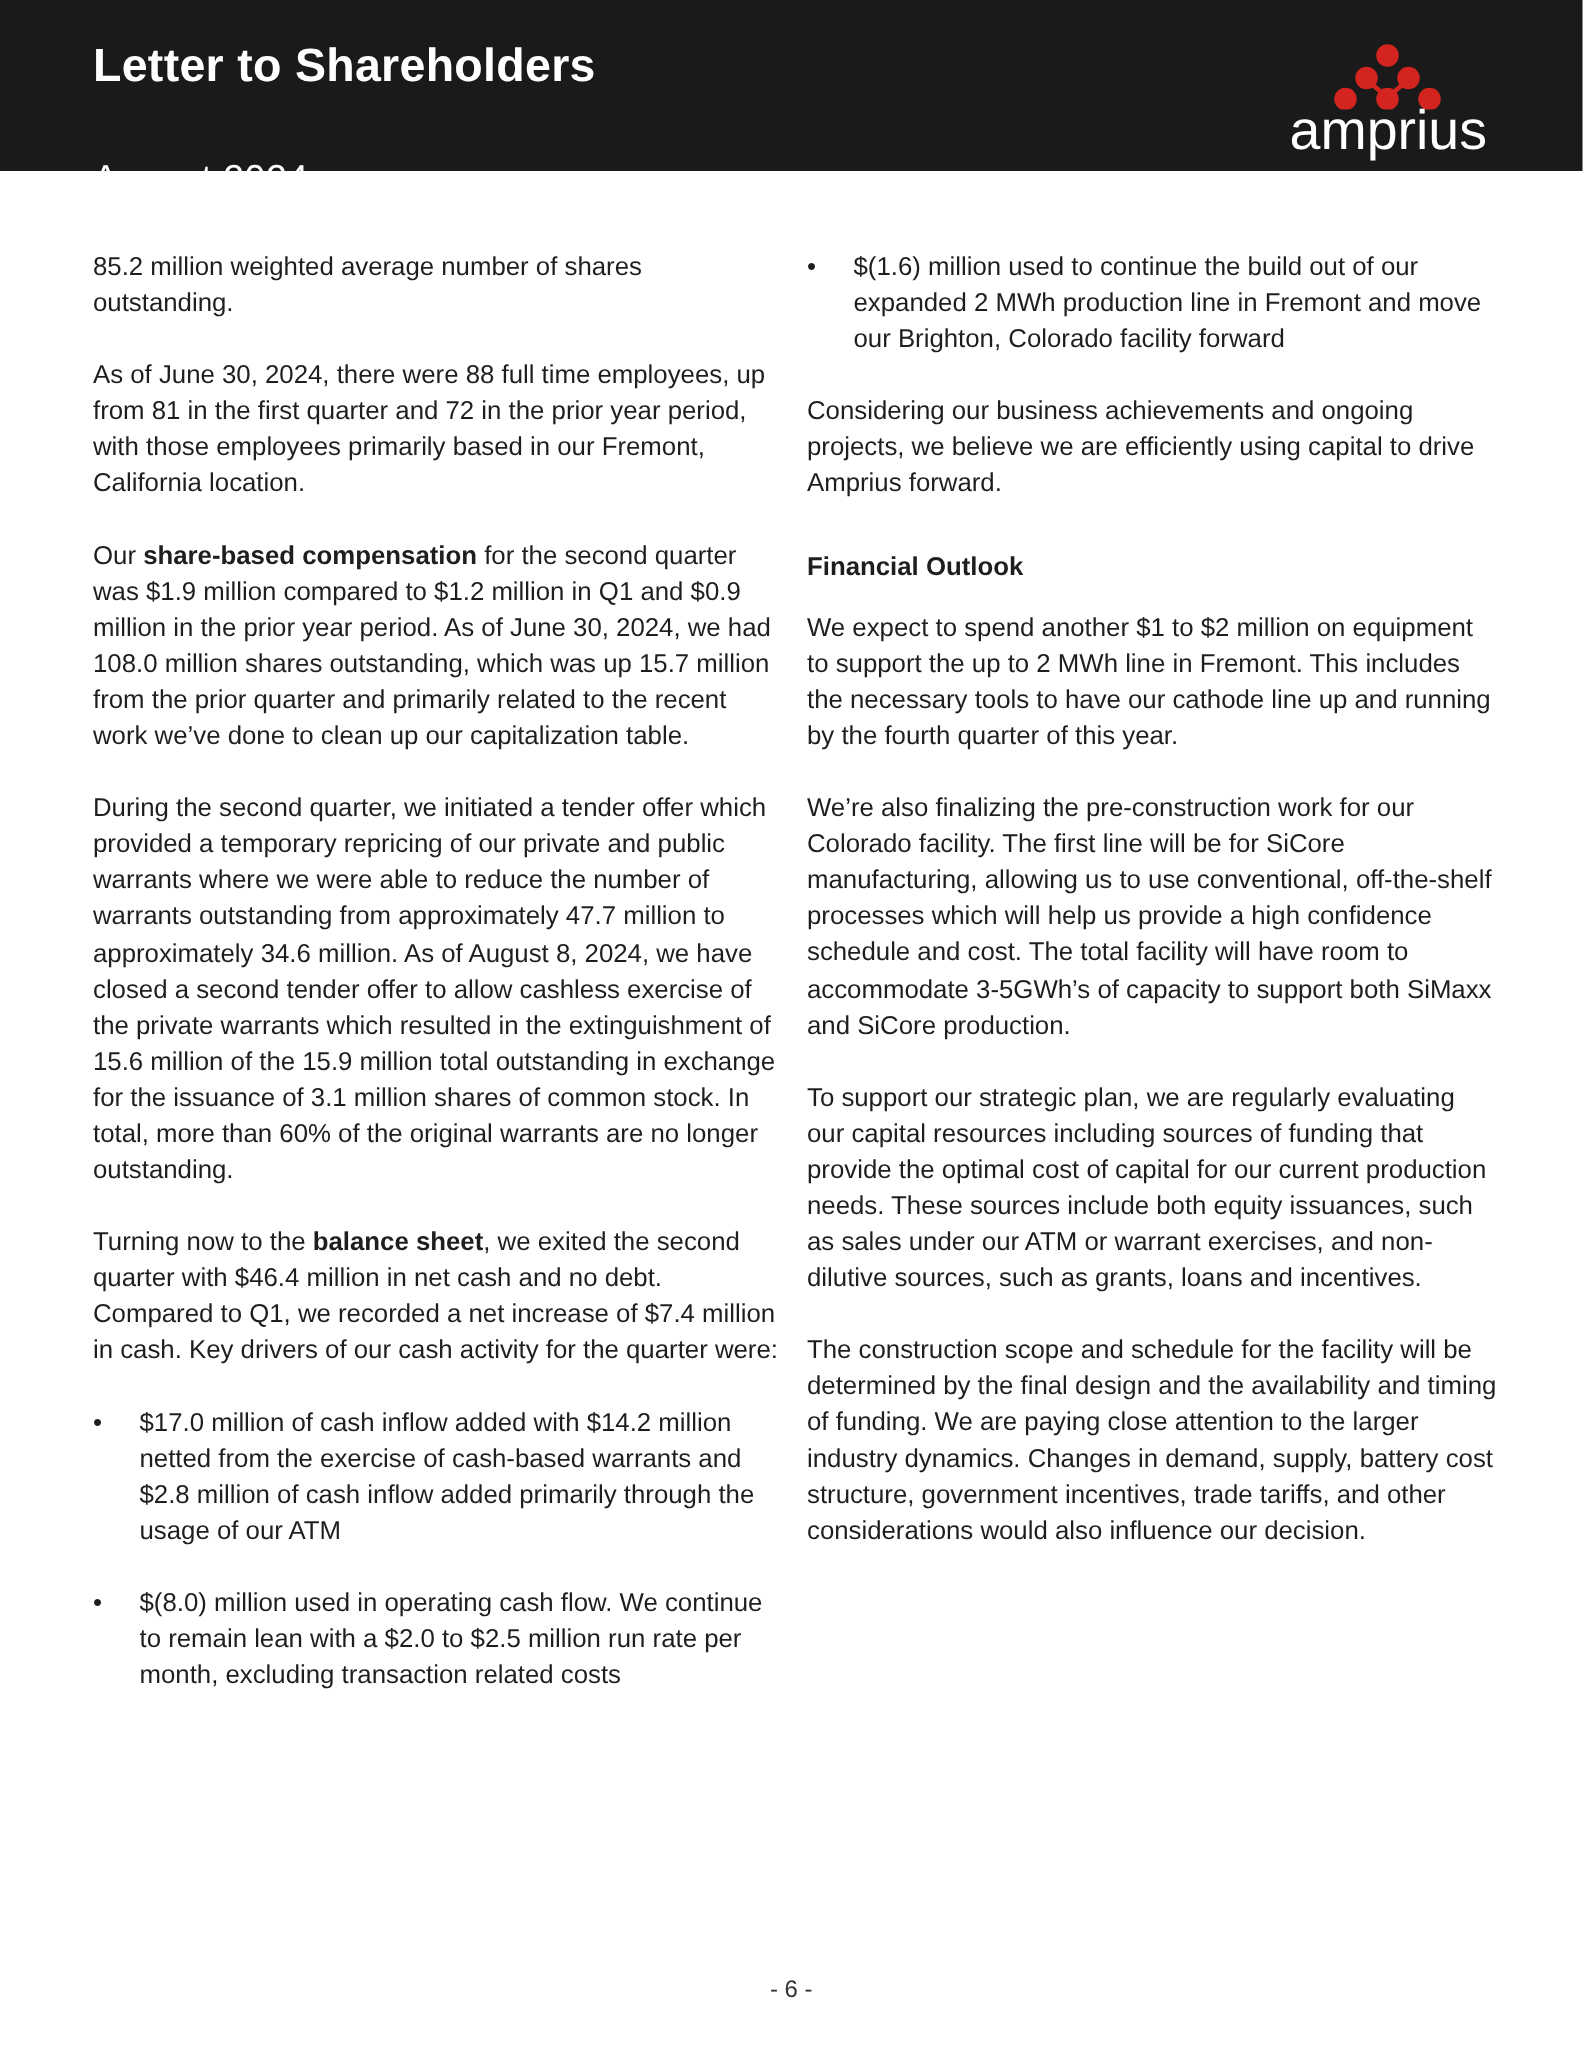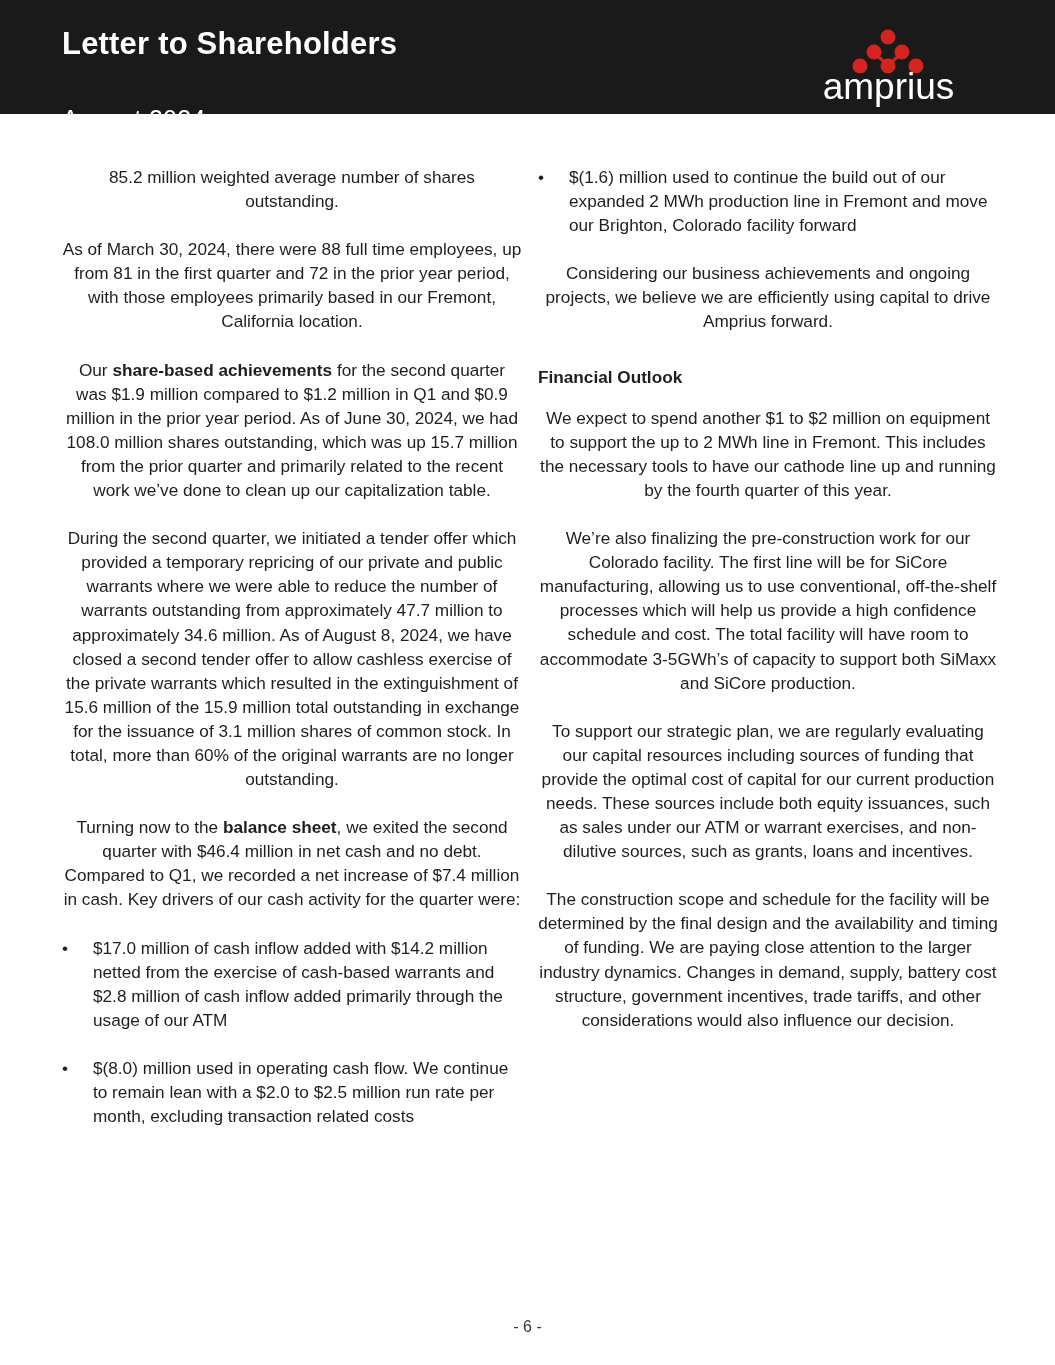--- a/index.html
+++ b/index.html
@@ -1,26 +1,26 @@
 <!DOCTYPE html>
 <html><head>
 <meta charset="utf-8">
 <style>
   html, body { margin:0; padding:0; }
   body { width:1055px; height:1365px; background:#ffffff; position:relative; overflow:hidden;
          font-family:"Liberation Sans", "DejaVu Sans", sans-serif; color:#1e1e1e; }
   .header { position:absolute; left:0; top:0; width:1055px; height:114px; background:#1b1a1a; }
   .title { position:absolute; left:62px; top:26px; font-size:31px; font-weight:bold; color:#ffffff; letter-spacing:0.2px; }
   .subtitle { position:absolute; left:62px; top:66px; font-size:25px; color:#ffffff; letter-spacing:0.3px;margin-top:39px; }
-  .logo { position:absolute; left:796px; top:25px; width:185px; height:80px; }
+  .logo { position:absolute; left:833px; top:25px; width:185px; height:80px; }
   .logo-word { position:absolute; left:0; top:44px; width:185px; text-align:center; font-size:37px; color:#ffffff; letter-spacing:0px; line-height:36px; }
   .col { position:absolute; top:165px; width:460px; font-size:17.2px; line-height:24.1px; }
   .col-left { left:62px; }
   .col-right { left:538px; }
-  p { margin:0 0 24px 0;text-align:center; }
+  p { margin:0 0 24px 0; }
   b { font-weight:bold; }
   .bullets { list-style:none; margin:0; padding:0; }
   .bullets li { position:relative; padding-left:31px; margin-bottom:24px; }
   .bullets li .dot { position:absolute; left:0; top:0; }
   .section-heading { font-weight:bold; margin:0 0 17px 0; padding-top:7px; }
   .page-number { position:absolute; left:0; width:1055px; top:1318px; text-align:center; font-size:16px; color:#333; }
 </style>
 </head>
 <body>
 
@@ -41,22 +41,22 @@
         <circle cx="92" cy="41" r="7.5"></circle>
         <circle cx="120" cy="41" r="7.5"></circle>
       </g>
     </svg>
     <div class="logo-word">amprius</div>
   </div>
 </div>
 
 <div class="col col-left">
   <p>85.2 million weighted average number of shares outstanding.</p>
-  <p>As of March 30, 2024, there were 88 full time employees, up from 81 in the first quarter and 72 in the prior year period, with those employees primarily based in our Fremont, California location.</p>
-  <p><span>Our </span><b>share-based achievements</b><span> for the second quarter was $1.9 million compared to $1.2 million in Q1 and $0.9 million in the prior year period. As of June 30, 2024, we had 108.0 million shares outstanding, which was up 15.7 million from the prior quarter and primarily related to the recent work we’ve done to clean up our capitalization table.</span></p>
+  <p>As of June 30, 2024, there were 88 full time employees, up from 81 in the first quarter and 72 in the prior year period, with those employees primarily based in our Fremont, California location.</p>
+  <p><span>Our </span><b>share-based compensation</b><span> for the second quarter was $1.9 million compared to $1.2 million in Q1 and $0.9 million in the prior year period. As of June 30, 2024, we had 108.0 million shares outstanding, which was up 15.7 million from the prior quarter and primarily related to the recent work we’ve done to clean up our capitalization table.</span></p>
   <p>During the second quarter, we initiated a tender offer which provided a temporary repricing of our private and public warrants where we were able to reduce the number of warrants outstanding from approximately 47.7 million to approximately 34.6 million. As of August 8, 2024, we have closed a second tender offer to allow cashless exercise of the private warrants which resulted in the extinguishment of 15.6 million of the 15.9 million total outstanding in exchange for the issuance of 3.1 million shares of common stock. In total, more than 60% of the original warrants are no longer outstanding.</p>
   <p><span>Turning now to the </span><b>balance sheet</b><span>, we exited the second quarter with $46.4 million in net cash and no debt. Compared to Q1, we recorded a net increase of $7.4 million in cash. Key drivers of our cash activity for the quarter were:</span></p>
   <ul class="bullets">
     <li><span class="dot">•</span><span>$17.0 million of cash inflow added with $14.2 million netted from the exercise of cash-based warrants and $2.8 million of cash inflow added primarily through the usage of our ATM</span></li>
     <li><span class="dot">•</span><span>$(8.0) million used in operating cash flow. We continue to remain lean with a $2.0 to $2.5 million run rate per month, excluding transaction related costs</span></li>
   </ul>
 </div>
 
 <div class="col col-right">
   <ul class="bullets">

